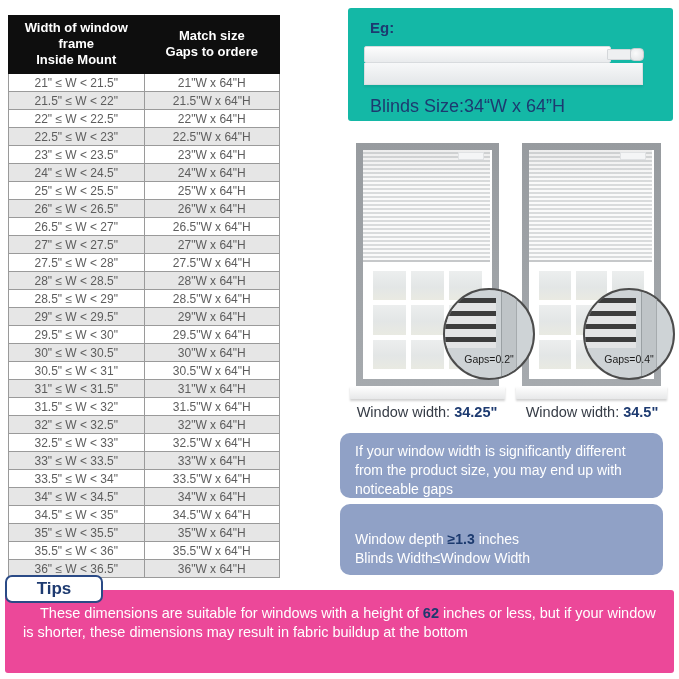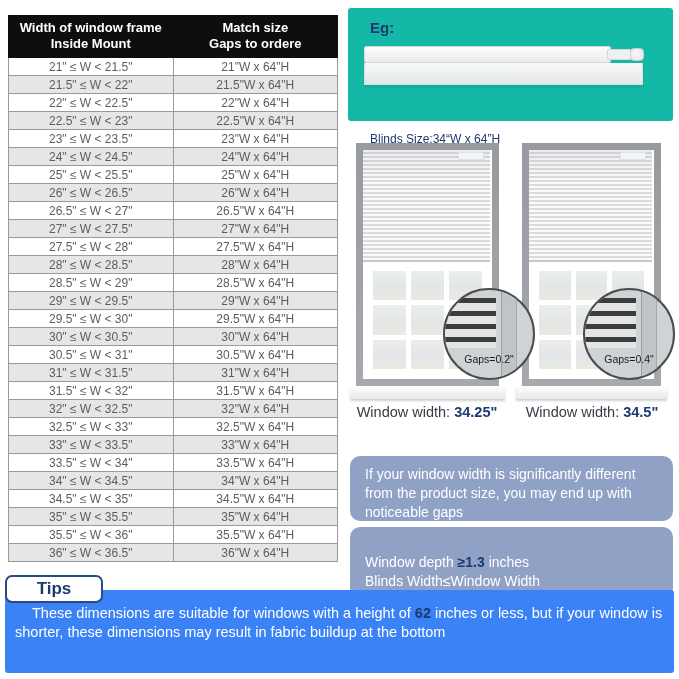--- a/index.html
+++ b/index.html
@@ -3,21 +3,21 @@
 <meta charset="utf-8">
 <style>
   * { margin:0; padding:0; box-sizing:border-box; }
   html,body { width:679px; height:679px; }
   body {
     position:relative; overflow:hidden; background:#ffffff;
     font-family:"Liberation Sans", sans-serif; color:#222;
   }
 
   
-  .size-table-wrap { position:absolute; left:8px; top:15px; width:330px; }
+  .size-table-wrap { position:absolute; left:8px; top:15px; width:272px; }
   table { width:100%; border-collapse:collapse; table-layout:fixed; }
   thead th {
     background:#0e0e0e; color:#fff; font-size:13px; font-weight:bold;
     padding:4px 0 5px; border:1px solid #0e0e0e;
   }
   thead th div { line-height:16px; }
   tbody td {
     height:18px; font-size:12px; color:#5d5d5d; text-align:center;
     border:1px solid #9a9a9a; background:#ffffff; line-height:16px;
   }
@@ -30,21 +30,21 @@
   .rail { position:absolute; left:16px; right:16px; top:38px; height:42px; }
   .rail-top { position:absolute; left:0; top:0; width:calc(100% - 46px); height:17px;
               background:linear-gradient(180deg,#fdfdfd,#e9ebed); border:1px solid #d8dbde; border-radius:2px; }
   .rail-end { position:absolute; right:26px; top:3px; width:24px; height:11px;
               background:#eef0f1; border:1px solid #d4d7da; border-radius:1px; }
   .rail-knob { position:absolute; right:13px; top:2px; width:14px; height:13px;
                background:radial-gradient(circle at 40% 40%, #fafbfb, #dfe2e4); border:1px solid #c9cdd1; border-radius:4px; }
   .rail-bottom { position:absolute; left:0; top:17px; width:calc(100% - 14px); height:22px;
                  background:linear-gradient(180deg,#f7f8f9,#e4e7e9); border:1px solid #dbdee1; border-top:none;
                  box-shadow:0 2px 2px rgba(0,0,0,.08); }
-  .blinds-size { position:absolute; left:22px; top:88px; font-size:12px; color:#1d3a70;margin-top:36px; }
+  .blinds-size { position:absolute; left:22px; top:88px; font-size:18px; color:#1d3a70; }
 
   
   .window-fig { position:absolute; }
   .window-fig.w1 { left:356px; top:143px; width:143px; height:243px; }
   .window-fig.w2 { left:522px; top:143px; width:139px; height:243px; }
   .win-frame { position:absolute; inset:0; background:linear-gradient(180deg,#979b9f,#a6aaae); padding:7px; }
   .win-inner { position:relative; width:100%; height:100%; background:#fff; }
   .shade { position:absolute; left:0; top:0; right:2px; height:112px;
            background:
              linear-gradient(180deg, rgba(0,0,0,.05), rgba(0,0,0,0) 30%),
@@ -69,32 +69,32 @@
               background:#bfc4c7; border-right:1px solid #a6abae; border-left:1px solid #9aa0a3; }
   .mag-gap-label { position:absolute; bottom:13px; width:100%; text-align:center;
                    font-size:10.5px; color:#1c1c1c; }
 
   .win-caption { position:absolute; top:404px; font-size:14.5px; color:#363c46; text-align:center; }
   .win-caption.c1 { left:347px; width:160px; }
   .win-caption.c2 { left:517px; width:150px; }
   .win-caption b { color:#1d3a70; font-weight:bold; }
 
   
-  .info-box { position:absolute; left:350px; width:323px; background:#90a1c6;
-              border-radius:10px; color:#fff; font-size:14px; line-height:19px; padding:9px 12px 9px 15px;margin-top:23px; }
+  .info-box { position:absolute; left:340px; width:323px; background:#90a1c6;
+              border-radius:10px; color:#fff; font-size:14px; line-height:19px; padding:9px 12px 9px 15px; }
   .info-box.b1 { top:433px; height:65px; }
   .info-box.b2 { top:504px; height:71px; padding-top:26px; }
   .em { color:#1c3a6e; font-weight:bold; }
 
   
   .tips-label { position:absolute; left:5px; top:575px; width:98px; height:28px; z-index:3;
                 background:#fff; border:2px solid #2a4a86; border-radius:7px;
                 font-size:17px; font-weight:bold; color:#1d3a70; text-align:center; line-height:24px; }
   .tips-box { position:absolute; left:5px; top:590px; width:669px; height:83px;
-              background:#3b82f6; border-radius:3px; color:#fff; padding:14px 10px 0 10px; }
+              background:#ec4899; border-radius:3px; color:#fff; padding:14px 10px 0 18px; }
   .tips-box p { font-size:14.5px; line-height:19px; text-indent:17px; }
 </style>
 </head>
 <body>
 
 <div class="size-table-wrap">
   <table>
     <thead>
       <tr>
         <th>

